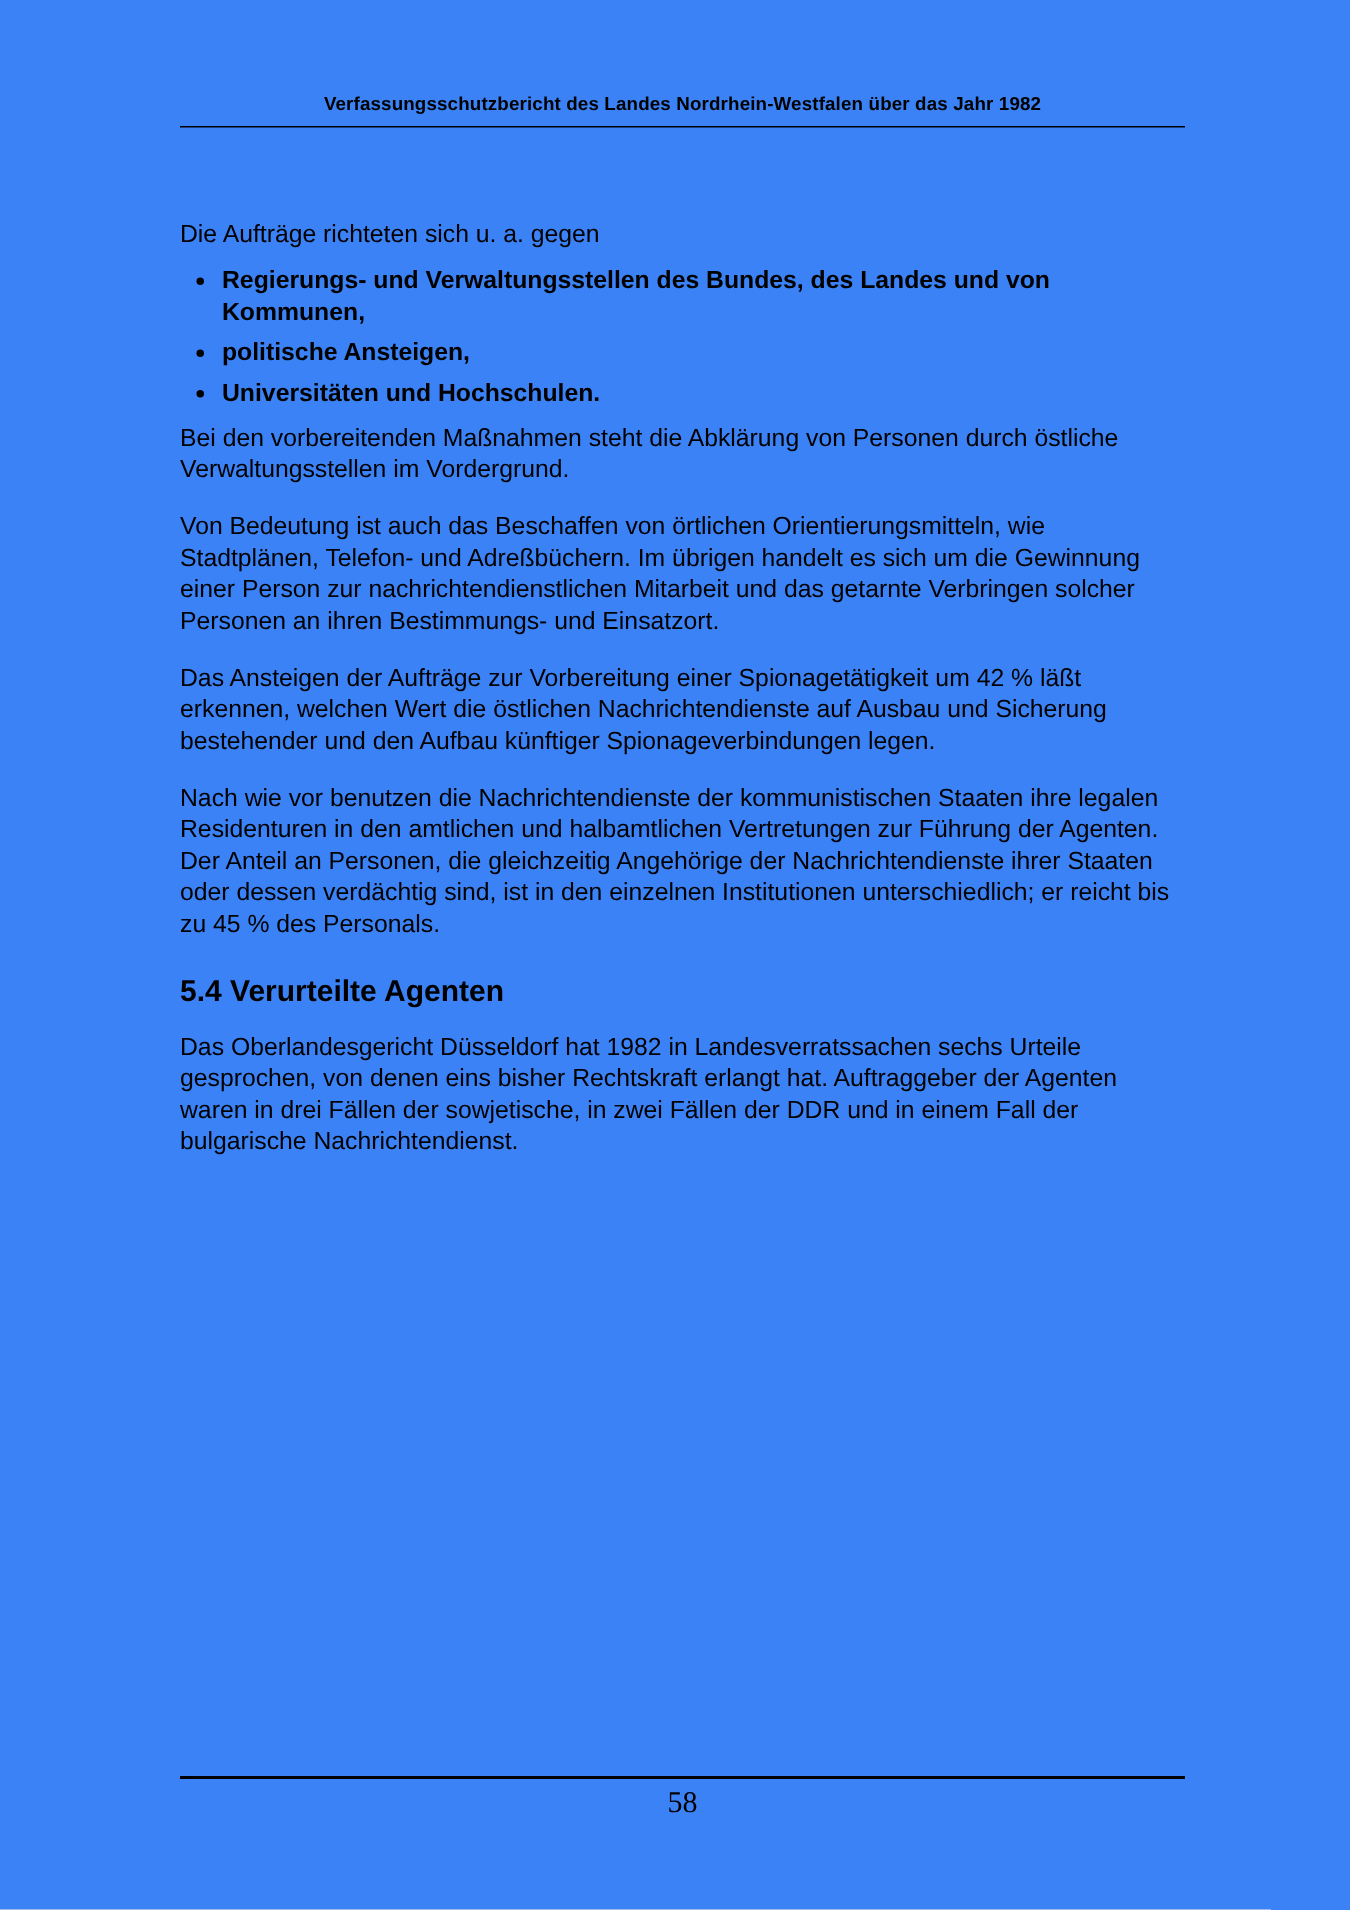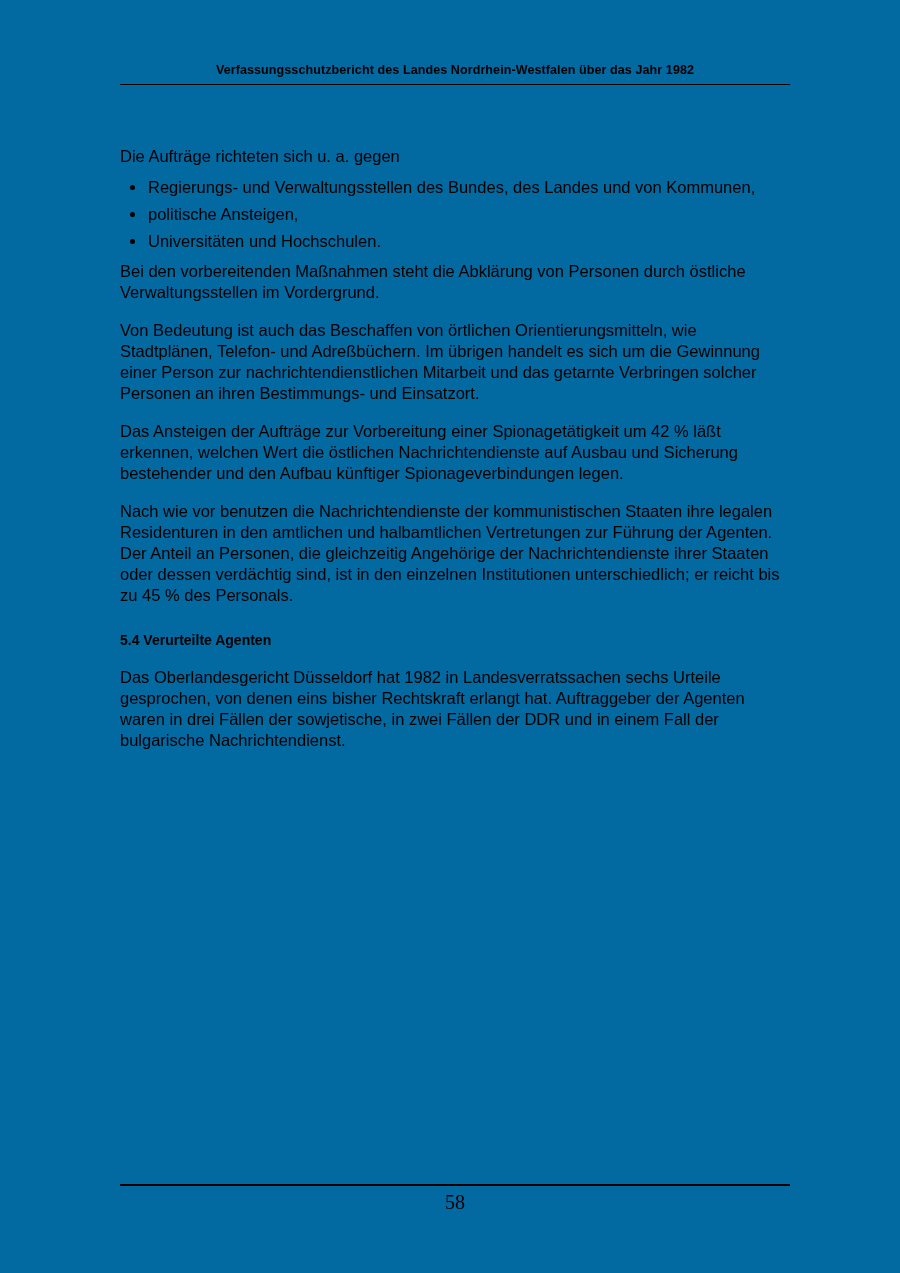--- a/index.html
+++ b/index.html
@@ -5,21 +5,21 @@
   html, body {
     margin: 0;
     padding: 0;
     background: #e8e8e8;
   }
   .page {
     position: relative;
     width: 900px;
     height: 1273px;
     margin: 0 auto;
-    background: #0369a1;
+    background: #3b82f6;
     font-family: "Liberation Sans", sans-serif;
     color: #000000;
     overflow: hidden;
   }
   .report-header {
     position: absolute;
     top: 60px;
     left: 120px;
     right: 110px;
     text-align: center;
@@ -54,23 +54,24 @@
     margin-bottom: 10px;
   }
   ul.bullet-list {
     list-style: disc outside;
     margin: 0 0 9px 0;
     padding: 0 0 0 27px;
   }
   ul.bullet-list li {
     margin: 0 0 6px 0;
     padding-left: 1px;
+    font-weight: bold;
   }
   h2.section-heading {
-    font-size: 14px;
+    font-size: 20px;
     font-weight: bold;
     margin: 22px 0 15px 0;
     line-height: 24px;
   }
   .footer-rule {
     position: absolute;
     top: 1184px;
     left: 120px;
     right: 110px;
     border: 0;

